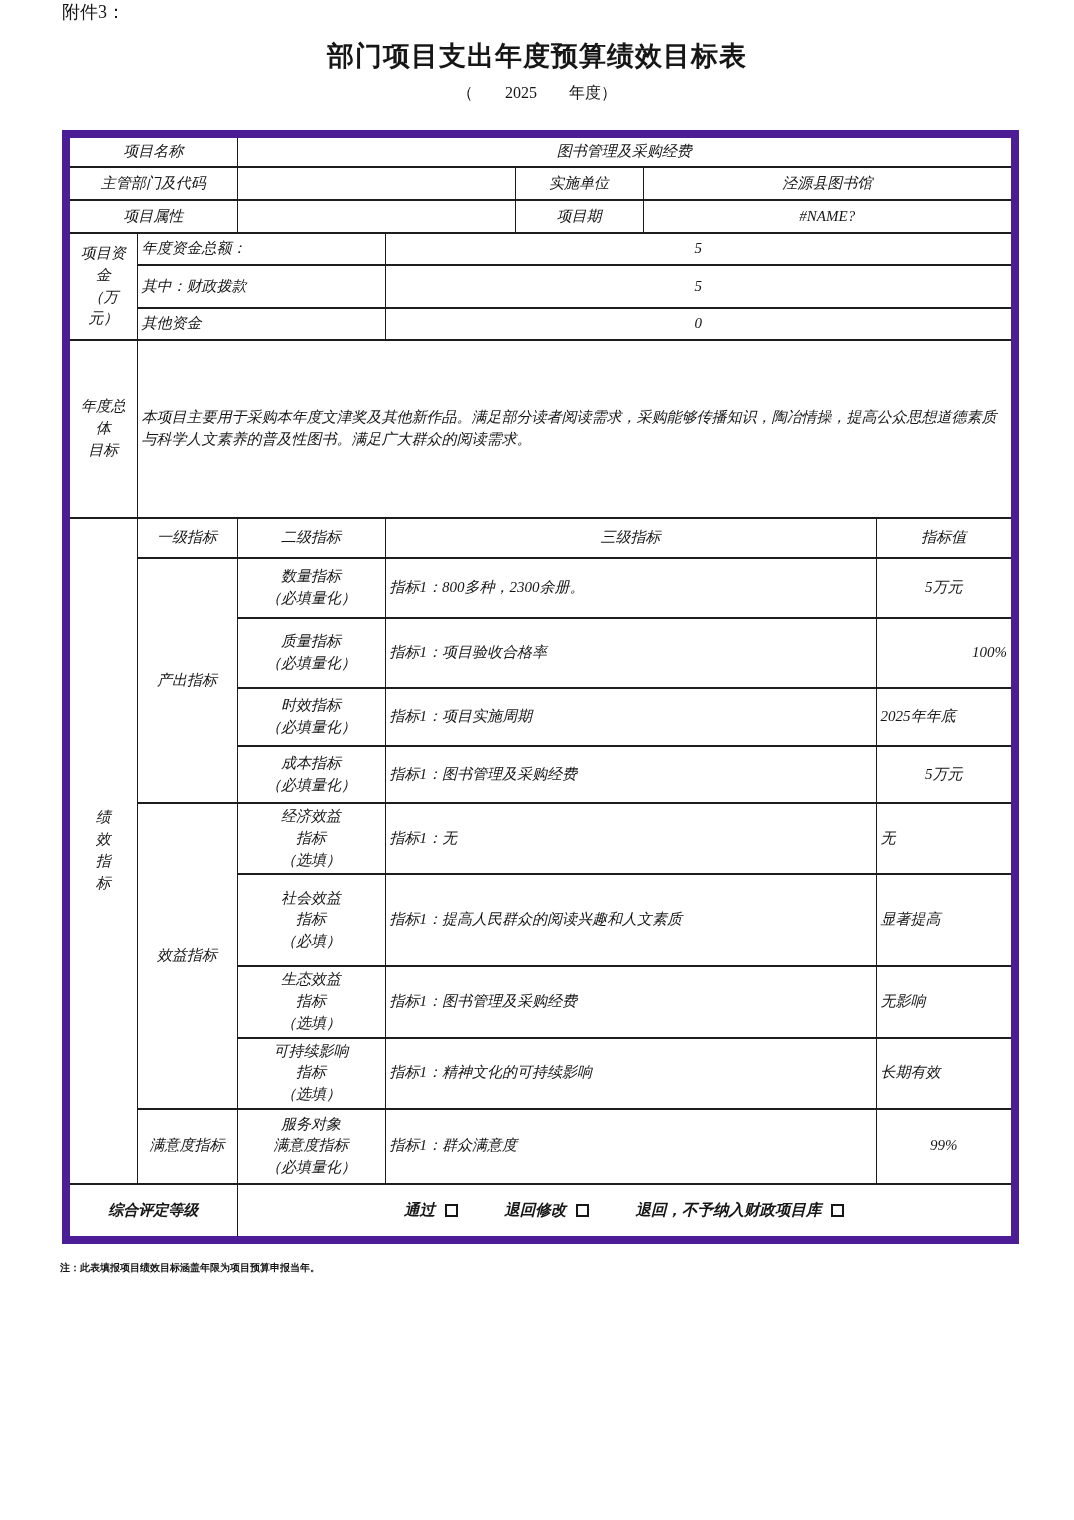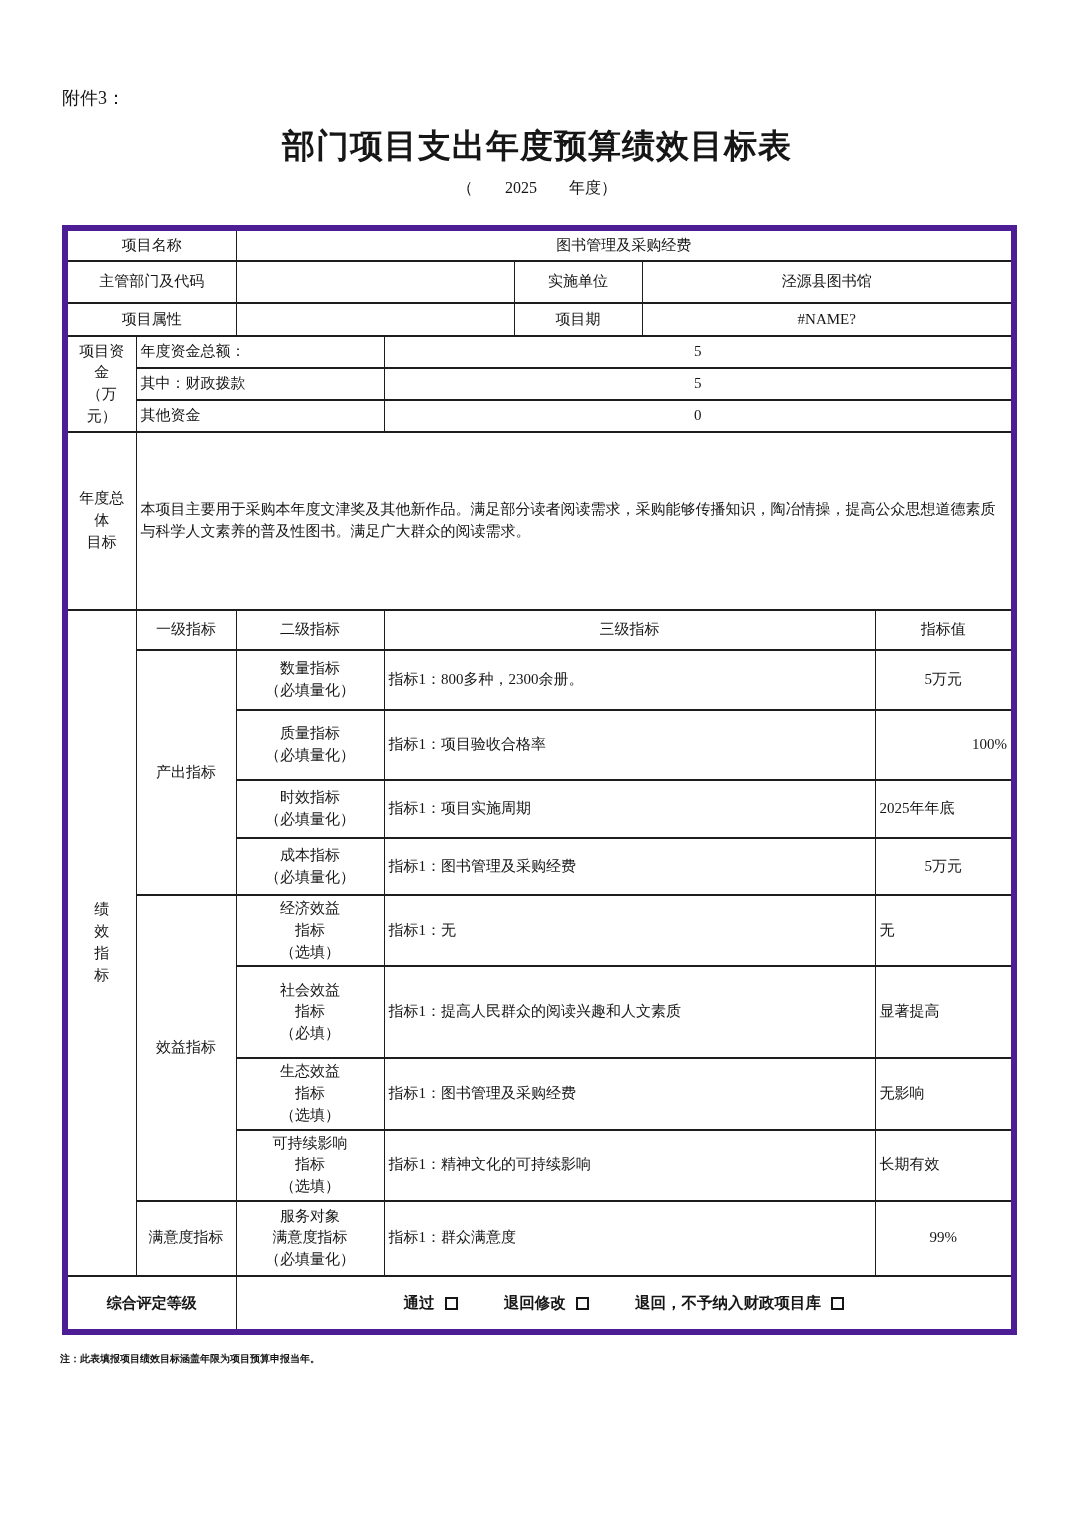--- a/index.html
+++ b/index.html
@@ -5,44 +5,44 @@
   * { box-sizing: border-box; }
   html, body { margin: 0; padding: 0; }
   body {
     width: 1074px;
     min-height: 1520px;
     background: #ffffff;
     color: #161616;
     font-family: "Liberation Serif", "DejaVu Serif", serif;
   }
   .attachment {
-    padding-top: 86px;
     margin-left: 62px;
     font-size: 18px;
   }
   .doc-title {
     text-align: center;
     margin: 14px 0 0 0;
-    font-size: 33px;
+    font-size: 27px;
     font-weight: bold;
     letter-spacing: 1px;
     font-family: "Liberation Serif", "DejaVu Serif", serif;
   }
   .doc-subtitle {
     text-align: center;
     margin-top: 9px;
     font-size: 16px;
     white-space: pre;
   }
   table.main {
     border-collapse: collapse;
     table-layout: fixed;
     width: 951px;
     margin: 26px 0 0 62px;
-    border: 6px solid #4c1d95;
+    border: 8px solid #4c1d95;
+    font-style: italic;
   }
   table.main td {
     border: 1px solid #1d1d1d;
     border-top-width: 2px;
     border-bottom-width: 2px;
     font-size: 15px;
     padding: 2px 4px;
     vertical-align: middle;
     line-height: 1.45;
     overflow: hidden;
@@ -105,41 +105,41 @@
     <col style="width:233px">
     <col style="width:139px">
   </colgroup>
 
   <tbody>
       <tr style="height:33px">
     <td colspan="2" class="c">项目名称</td>
     <td colspan="5" class="c">图书管理及采购经费</td>
   </tr>
 
-  <tr style="height:42px">
+  <tr style="height:33px">
     <td colspan="2" class="c">主管部门及代码</td>
     <td colspan="2" class="c"></td>
     <td class="c">实施单位</td>
     <td colspan="2" class="c">泾源县图书馆</td>
   </tr>
 
   <tr style="height:33px">
     <td colspan="2" class="c">项目属性</td>
     <td colspan="2" class="c"></td>
     <td class="c">项目期</td>
     <td colspan="2" class="c">#NAME?</td>
   </tr>
 
   <tr style="height:32px">
     <td rowspan="3" class="c pre">项目资金
 （万元）</td>
     <td colspan="2" class="ind0">年度资金总额：</td>
     <td colspan="4" class="c">5</td>
   </tr>
-  <tr style="height:32px">
+  <tr style="height:43px">
     <td colspan="2" class="ind1">其中：财政拨款</td>
     <td colspan="4" class="c">5</td>
   </tr>
   <tr style="height:32px">
     <td colspan="2" class="ind2">其他资金</td>
     <td colspan="4" class="c">0</td>
   </tr>
 
   <tr style="height:178px">
     <td class="c pre">年度总体

